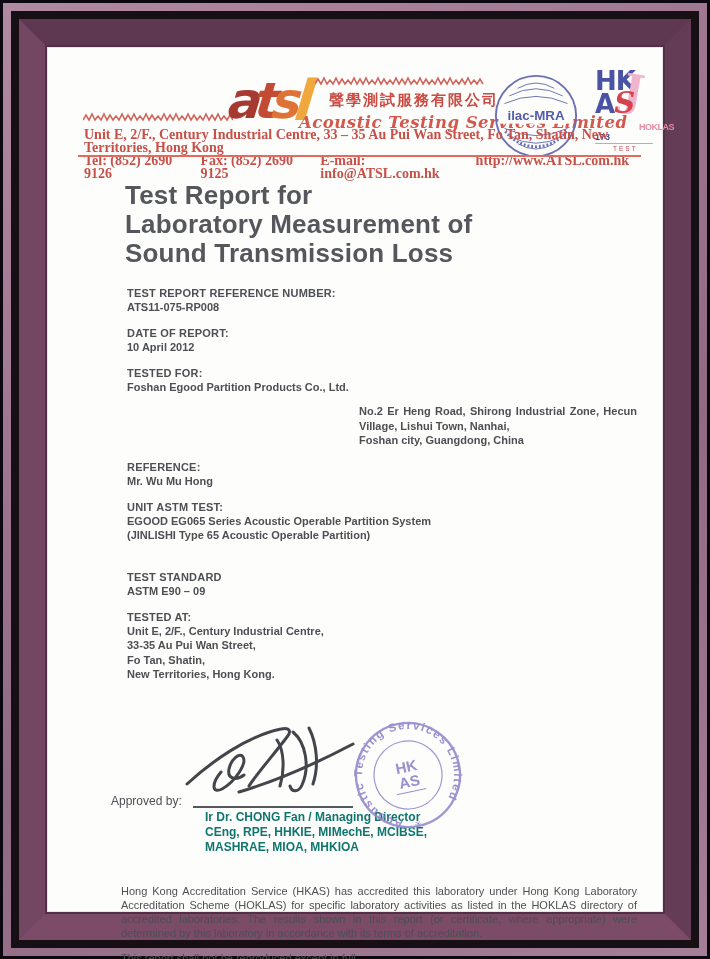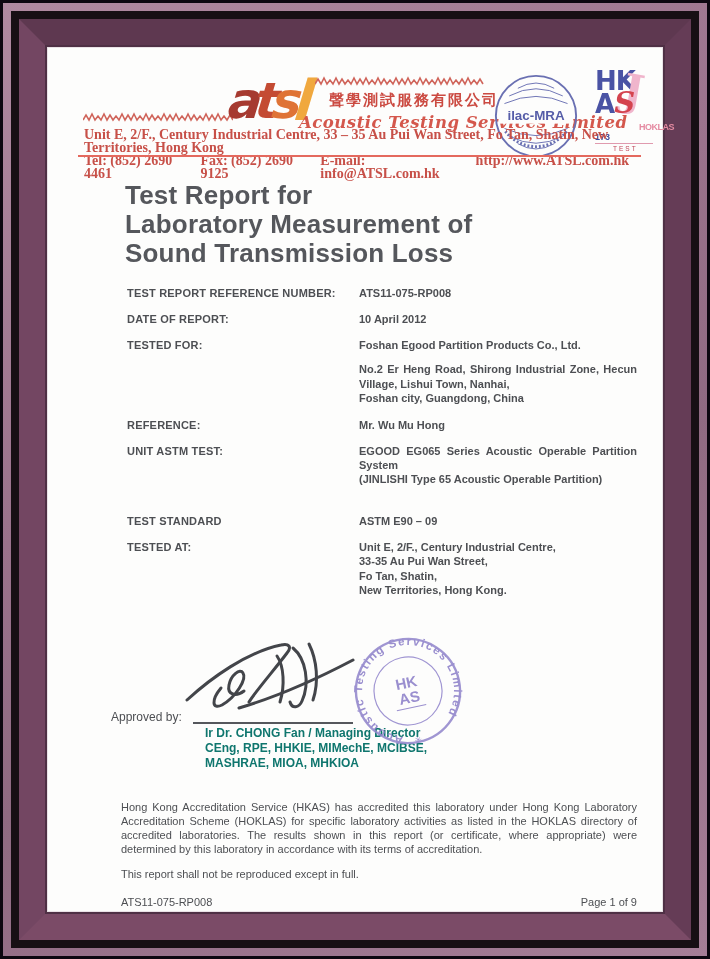--- a/index.html
+++ b/index.html
@@ -69,21 +69,21 @@
   .hoklas-num{color:#3f4b9e;}
   .hoklas-test{font-size:6.5px;color:#c0485a;letter-spacing:2px;margin-left:18px;margin-top:1px;}
   .addr{position:absolute;left:37px;top:81px;width:545px;color:#c75048;
     font-family:"Liberation Serif",serif;font-weight:bold;font-size:14px;line-height:13px;}
   .addr-row2{display:flex;gap:20px;}
   .red-rule{position:absolute;left:31px;right:22px;top:108px;height:2px;background:#e4695e;}
   
   .title{margin:22px 0 0 78px;color:#55575c;font-weight:bold;font-size:26px;line-height:29px;letter-spacing:.2px;}
   
   .fields{margin:18px 26px 0 80px;color:#4d4f53;font-size:11px;font-weight:bold;}
-  .frow{display:flex;margin-bottom:12px;}
+  .frow{display:flex;margin-bottom:12px;flex-direction:column;}
   .flabel{width:232px;flex:none;line-height:14px;letter-spacing:.2px;}
   .fvalue{flex:1;line-height:14px;}
   .fvalue.just{text-align:justify;}
   .sub{margin:-2px 0 12px 232px;line-height:14px;text-align:justify;}
   .gap-lg{height:16px;}
   .vline{display:block;line-height:14.5px;}
   
   .sig-area{position:relative;margin:48px 0 0 64px;height:140px;}
   .approved{position:absolute;left:0;top:64px;font-size:12px;color:#4d4f53;}
   .sig-svg{position:absolute;left:70px;top:-10px;}
@@ -146,21 +146,21 @@
       <div class="hoklas-row">
         <span class="hoklas-word">HOKLAS</span>
         <span class="hoklas-num">173</span>
       </div>
       <div class="hoklas-test">TEST</div>
     </div>
 
     <div class="addr">
       <div>Unit E, 2/F., Century Industrial Centre, 33 – 35 Au Pui Wan Street, Fo Tan, Shatin, New Territories, Hong Kong</div>
       <div class="addr-row2">
-        <span>Tel: (852) 2690 4461</span>
+        <span>Tel: (852) 2690 9126</span>
         <span>Fax: (852) 2690 9125</span>
         <span>E-mail: info@ATSL.com.hk</span>
         <span>http://www.ATSL.com.hk</span>
       </div>
     </div>
 
     <div class="red-rule"></div>
   </div>
 
   <div class="title">

